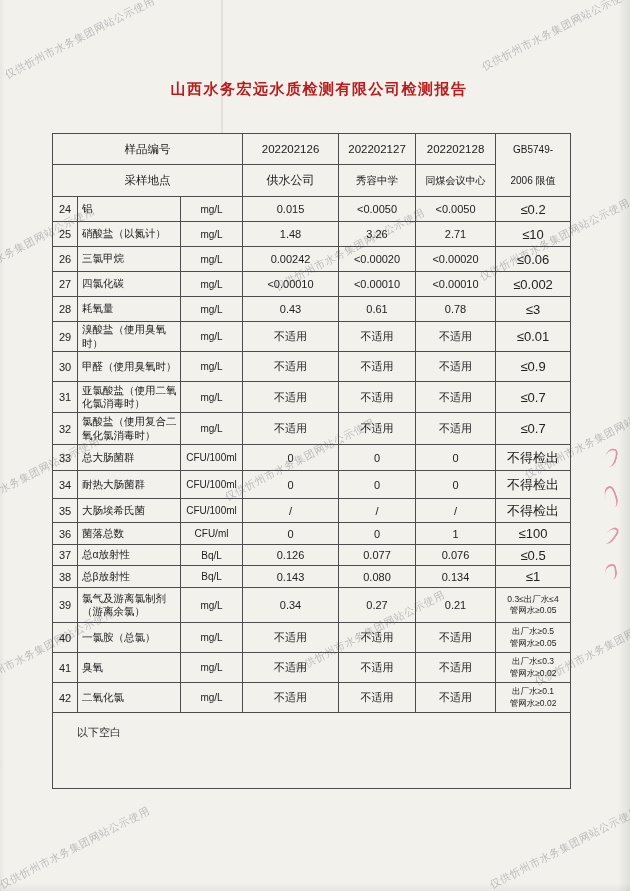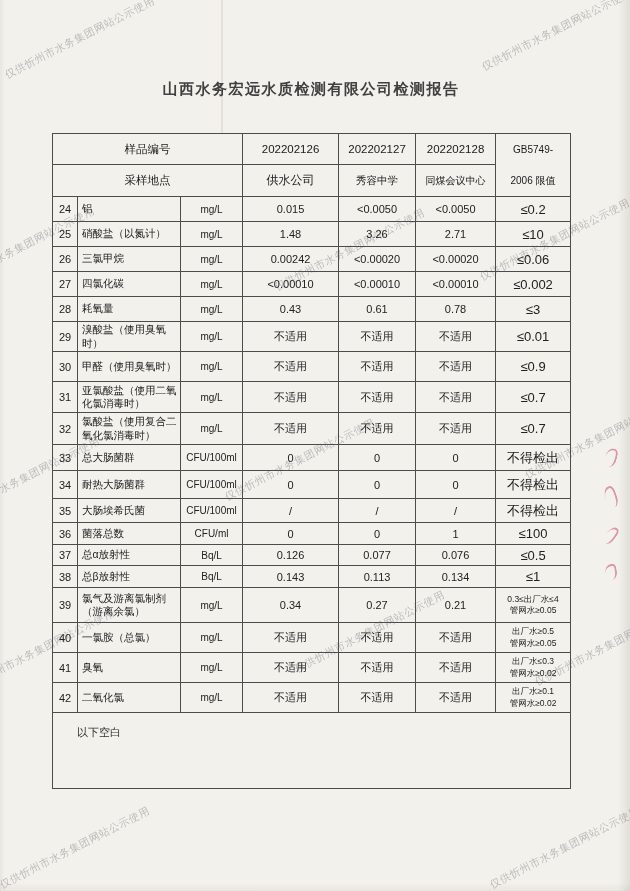--- a/index.html
+++ b/index.html
@@ -3,22 +3,22 @@
 <meta charset="utf-8">
 <style>
   html,body{margin:0;padding:0;background:#e8e6e1;}
   .page{position:relative;width:630px;height:891px;background:#f3f1ec;overflow:hidden;
         font-family:"Liberation Sans","DejaVu Sans",sans-serif;color:#1d1d1d;}
   
   .wm{position:absolute;white-space:nowrap;font-size:10.5px;letter-spacing:.6px;
       color:rgba(125,125,130,.45);transform:translate(-50%,-50%) rotate(-27deg);
       pointer-events:none;}
   
-  .title{position:absolute;left:52px;top:80px;width:518px;text-align:center;
-         font-size:15px;font-weight:bold;letter-spacing:1.5px;color:#404040;}
+  .title{position:absolute;left:60px;top:80px;width:518px;text-align:center;
+         font-size:15px;font-weight:bold;letter-spacing:1.5px;color:#b91c1c;}
   .meta{position:absolute;left:54px;top:111px;width:516px;display:flex;
         justify-content:space-between;font-size:11.5px;font-weight:bold;color:#1a1a1a;}
   .meta .pg{padding-right:38px;}
   
   table{position:absolute;left:52px;top:133px;width:518px;border-collapse:collapse;
         table-layout:fixed;padding-left:16px;}
   td{border:1px solid #4c4c4c;text-align:center;vertical-align:middle;
      font-size:11px;padding:0 1px;color:#222;overflow:hidden;}
   td.hd{font-size:11.5px;color:#1a1a1a;}
   td.param{text-align:left;padding:1px 2px 1px 4px;font-size:10.5px;line-height:1.3;}
@@ -232,21 +232,21 @@
       <td>0.126</td>
       <td>0.077</td>
       <td>0.076</td>
       <td class="limit">≤0.5</td>
     </tr>
     <tr style="height:22px">
       <td>38</td>
       <td class="param">总β放射性</td>
       <td class="unit">Bq/L</td>
       <td>0.143</td>
-      <td>0.113</td>
+      <td>0.080</td>
       <td>0.134</td>
       <td class="limit">≤1</td>
     </tr>
     <tr style="height:35px">
       <td>39</td>
       <td class="param">氯气及游离氯制剂（游离余氯）</td>
       <td class="unit">mg/L</td>
       <td>0.34</td>
       <td>0.27</td>
       <td>0.21</td>

